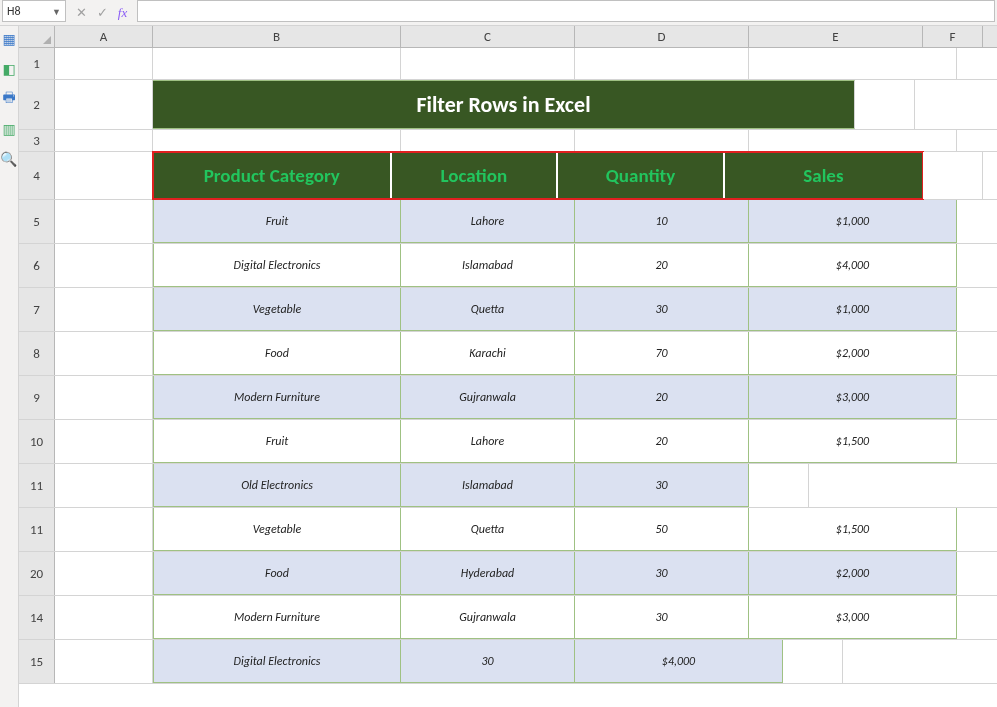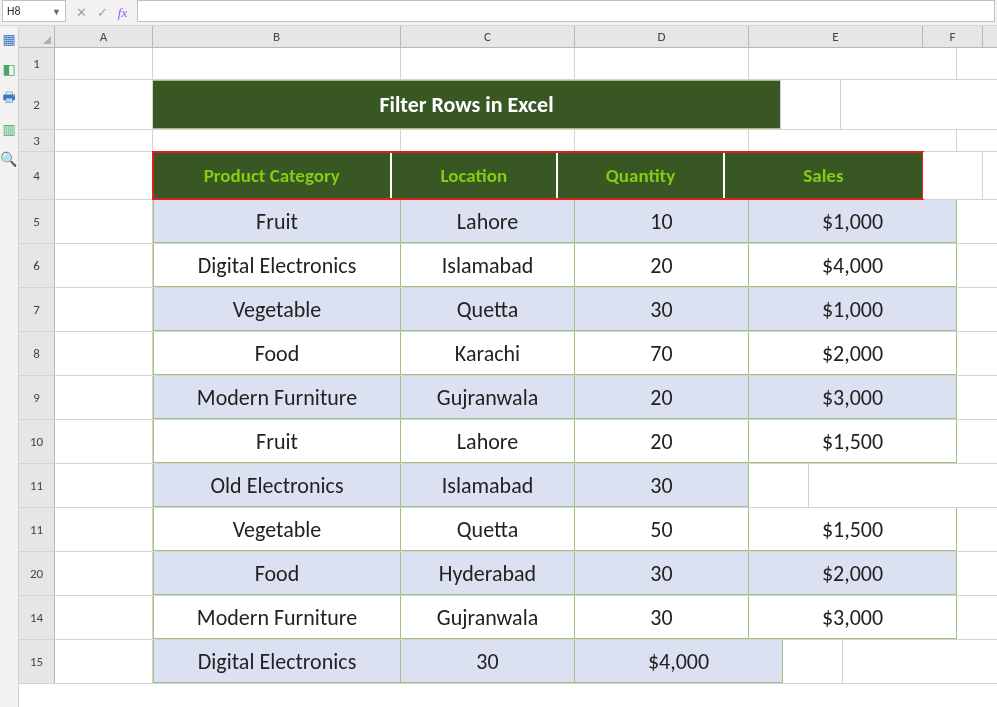--- a/index.html
+++ b/index.html
@@ -47,28 +47,28 @@
 .cell { border-right: 1px solid #d4d4d4; display: flex; align-items: center; justify-content: center; background: #fff; }
 .cell.A { width: 98px; }
 .cell.B { width: 248px; }
 .cell.C { width: 174px; }
 .cell.D { width: 174px; }
 .cell.E { width: 208px; }
 .cell.F { width: 60px; }
 
 
 .title-row .cell.A { background: #fff; }
-.titlecell { width: 628px; background: #385723; color: #fff; font-size: 22px; font-weight: bold; display: flex; align-items: center; justify-content: center; border-right: 1px solid #d4d4d4; border-top: 1px solid #9fc183; border-bottom: 1px solid #9fc183; }
-
-
-.thdr { background: #385723; color: #84cc16; font-size: 19px; font-weight: bold; border: 1px solid #fff; }
+.titlecell { width: 702px; background: #385723; color: #fff; font-size: 22px; font-weight: bold; display: flex; align-items: center; justify-content: center; border-right: 1px solid #d4d4d4; border-top: 1px solid #9fc183; border-bottom: 1px solid #9fc183; }
+
+
+.thdr { background: #385723; color: #22c55e; font-size: 19px; font-weight: bold; border: 1px solid #fff; }
 .thdr-wrap { display: flex; width: 770px; outline: 2px solid #e02020; outline-offset: -1px; }
 
 
-.dcell { font-size: 22px; color: #222; border-right: 1px solid #9fc183; border-bottom: 1px solid #9fc183; }
+.dcell { font-size: 12px; color: #222; border-right: 1px solid #9fc183; border-bottom: 1px solid #9fc183; font-style: italic; }
 .dcell.first { border-left: 1px solid #9fc183; }
 .alt { background: #dbe1f1; }
 
 .datagrid { display: flex; flex-direction: column; }
 </style>
 </head>
 <body>
 
 <div class="fbar">
   <div class="namebox">

